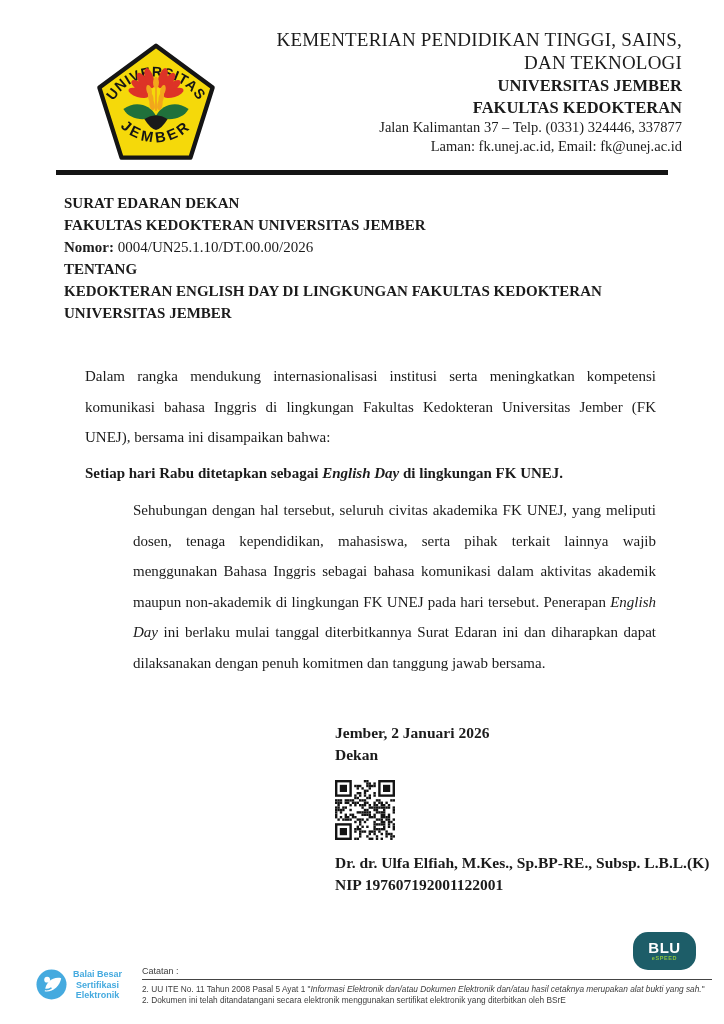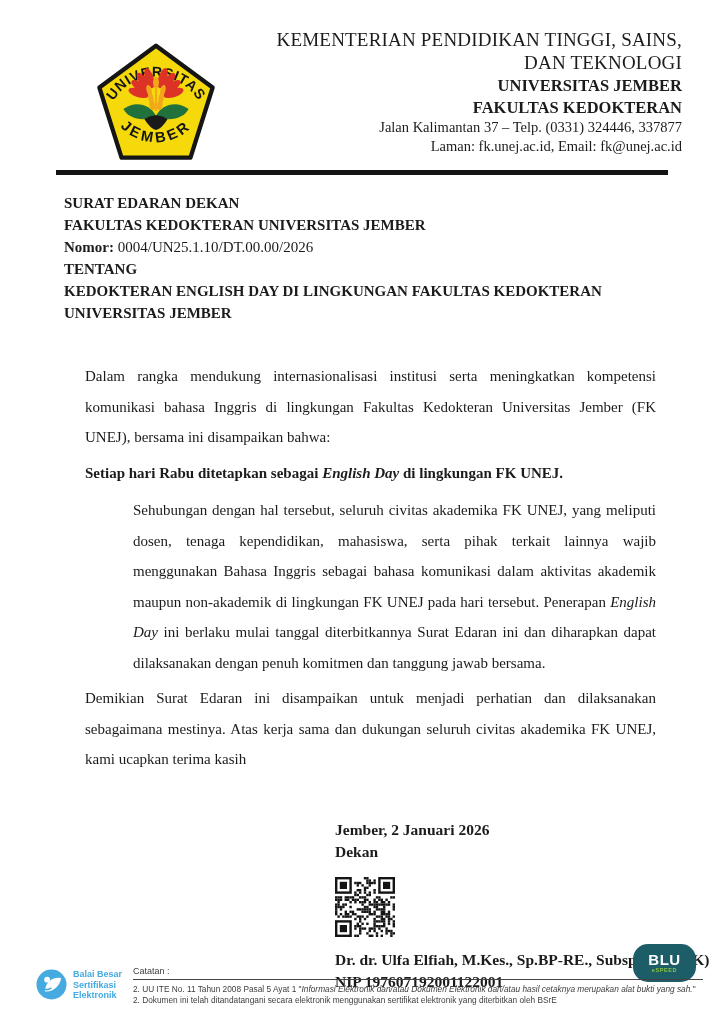--- a/index.html
+++ b/index.html
@@ -48,32 +48,32 @@
   .sig-line { line-height: 22px; }
   .qr-wrap { margin: 14px 0 12px 0; width: 60px; height: 60px; }
   .sig-name, .sig-nip { line-height: 22px; }
 
   
   .page-footer {
     position: absolute; left: 0; top: 932px; width: 724px; height: 92px;
     font-family: "Liberation Sans", sans-serif;
   }
   .blu-badge {
-    position: absolute; left: 633px; top: 12px; width: 63px; height: 38px;
+    position: absolute; left: 633px; top: 0; width: 63px; height: 38px;
     background: #1d5d68; border-radius: 15px;
     display: flex; flex-direction: column; align-items: center; justify-content: center;
   }
   .blu-label { color: #ffffff; font-weight: bold; font-size: 15px; line-height: 15px; letter-spacing: .5px; }
   .blu-sublabel { color: #8dc63f; font-weight: bold; font-size: 5.5px; line-height: 7px; letter-spacing: .6px; }
 
-  .bsre-block { position: absolute; left: 36px; top: 37px; display: flex; align-items: center; }
+  .bsre-block { position: absolute; left: 36px; top: 37px; display: flex; align-items: center; text-align: center; }
   .bsre-icon { width: 31px; height: 31px; flex: 0 0 auto; }
   .bsre-text { margin-left: 6px; color: #45aadf; font-weight: bold; font-size: 9px; line-height: 10.5px; }
 
-  .catatan-block { position: absolute; left: 133px; top: 33px; width: 570px; color: #3d3d3d; }
+  .catatan-block { position: absolute; left: 142px; top: 33px; width: 570px; color: #3d3d3d; }
   .catatan-label { font-size: 9px; line-height: 12px; padding-bottom: 2px; }
   .catatan-rule { border-top: 1.5px solid #444; margin-bottom: 4px; }
   .note-line { font-size: 8.3px; line-height: 11px; white-space: nowrap; }
 </style>
 </head>
 <body>
 
 <div class="page">
 
   <header class="letterhead">
@@ -141,21 +141,20 @@
     <div class="title-line"><span>Nomor:</span>&nbsp;<span class="nomor-value">0004/UN25.1.10/DT.00.00/2026</span></div>
     <div class="title-line">TENTANG</div>
     <div class="title-line">KEDOKTERAN ENGLISH DAY DI LINGKUNGAN FAKULTAS KEDOKTERAN</div>
     <div class="title-line">UNIVERSITAS JEMBER</div>
   </section>
 
   <section class="letter-body">
     <p class="para-1">Dalam rangka mendukung internasionalisasi institusi serta meningkatkan kompetensi komunikasi bahasa Inggris di lingkungan Fakultas Kedokteran Universitas Jember (FK UNEJ), bersama ini disampaikan bahwa:</p>
     <p class="highlight-line"><span>Setiap hari Rabu ditetapkan sebagai </span><em>English Day</em><span> di lingkungan FK UNEJ.</span></p>
     <p class="para-2"><span>Sehubungan dengan hal tersebut, seluruh civitas akademika FK UNEJ, yang meliputi dosen, tenaga kependidikan, mahasiswa, serta pihak terkait lainnya wajib menggunakan Bahasa Inggris sebagai bahasa komunikasi dalam aktivitas akademik maupun non-akademik di lingkungan FK UNEJ pada hari tersebut. Penerapan </span><em>English Day</em><span> ini berlaku mulai tanggal diterbitkannya Surat Edaran ini dan diharapkan dapat dilaksanakan dengan penuh komitmen dan tanggung jawab bersama.</span></p>
-    <p class="para-3">Demikian Surat Edaran ini disampaikan untuk menjadi perhatian dan dilaksanakan sebagaimana mestinya. Atas kerja sama dan dukungan seluruh civitas akademika FK UNEJ, kami ucapkan terima kasih</p>
   </section>
 
   <section class="signature-block">
     <div class="sig-line">Jember, 2 Januari 2026</div>
     <div class="sig-line">Dekan</div>
     <div class="qr-wrap">
       <svg id="qr-svg" width="60" height="60" viewBox="0 0 60 60" aria-hidden="true">
           <rect x="0.00" y="0.00" width="60.00" height="60.00" fill="#ffffff"></rect>
           <rect x="28.80" y="0.00" width="2.40" height="2.40" fill="#141414"></rect>
           <rect x="31.20" y="0.00" width="2.40" height="2.40" fill="#141414"></rect>

